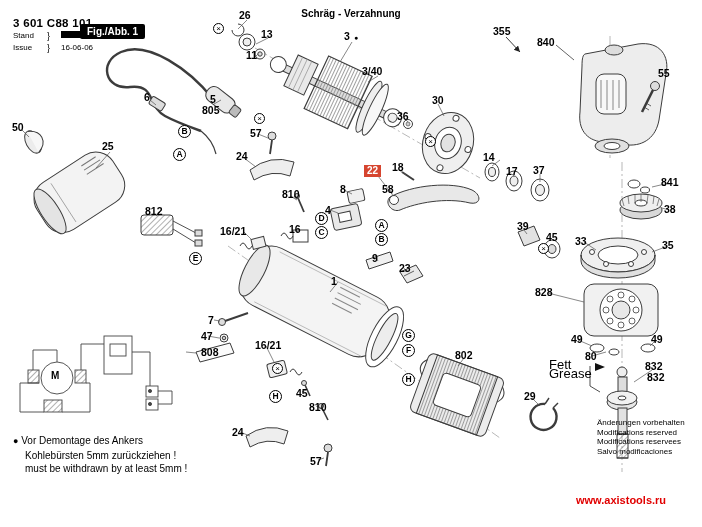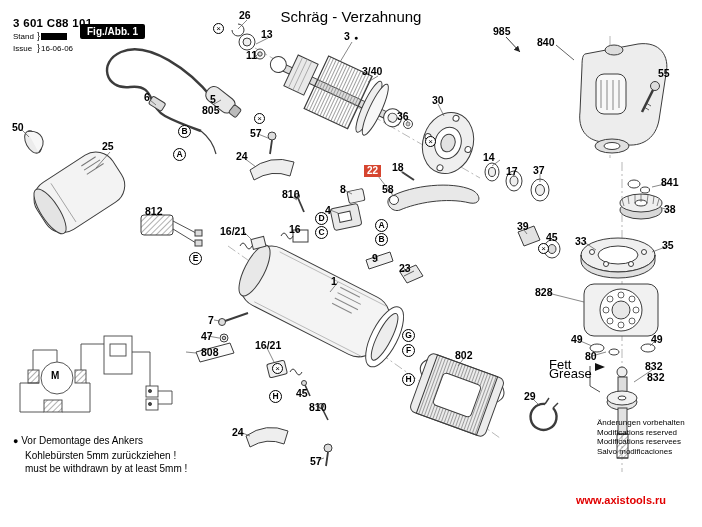--- a/index.html
+++ b/index.html
@@ -17,30 +17,30 @@
   .lbl.red { background:var(--red); color:#fff; padding:1px 3px; font-size:10px; }
   .lbl.letter { width:13px; height:13px; border:1.3px solid #000; border-radius:50%;
     font-size:8.5px; line-height:10.5px; text-align:center; background:#fff; }
   .lbl.xmark { width:11px; height:11px; border:1px solid #000; border-radius:50%;
     font-size:8px; font-weight:normal; line-height:9px; text-align:center; background:#fff; }
   .lbl.dot { font-size:7px; }
   .lbl.schem { font-size:10px; }
 
   .header { position:absolute; left:13px; top:9px;margin-top:8px; }
   .doc-number { font-size:11.5px; font-weight:bold; letter-spacing:.3px; }
-  .meta-row { display:flex; gap:1px; align-items:center; font-size:8px; margin-top:2px; }
+  .meta-row { display:flex; gap:11px; align-items:flex-start; font-size:8px; margin-top:2px; }
   .meta-label { width:23px; display:inline-block; }
   .brace { font-size:9px; }
   .redact { display:inline-block; width:26px; height:7px; background:#000; }
 
   .fig-badge { position:absolute; left:80px; top:24px; background:#000; color:#fff;
     font-size:10px; font-weight:bold; padding:2px 7px; border-radius:2px; }
 
   .title { position:absolute; left:0; right:0; top:8px; text-align:center;
-    font-size:15px; font-weight:normal; }
+    font-size:10px; font-weight:bold; }
 
   .grease { position:absolute; left:549px; top:360px; display:flex; gap:3px; align-items:flex-start; }
   .grease-text { font-size:13px; line-height:9px; }
   .grease-flag { width:0; height:0; border-left:10px solid #111;
     border-top:4px solid transparent; border-bottom:4px solid transparent; margin-top:3px; }
 
   .footnote { position:absolute; left:13px; top:434px; font-size:10px; line-height:13.5px; }
   .fn-line .bullet { font-size:9px; }
   .fn-line.indent { padding-left:12px; }
 
@@ -401,21 +401,21 @@
       <div class="lbl part" style="left: 239px; top: 10px;">26</div>
       <div class="lbl xmark" style="left: 213px; top: 23px;">×</div>
       <div class="lbl part" style="left: 261px; top: 29px;">13</div>
       <div class="lbl part" style="left: 246px; top: 50px;">11</div>
       <div class="lbl part" style="left: 344px; top: 31px;">3</div>
       <div class="lbl dot" style="left: 354px; top: 34px;">●</div>
       <div class="lbl part" style="left: 362px; top: 66px;">3/40</div>
       <div class="lbl part" style="left: 432px; top: 95px;">30</div>
       <div class="lbl part" style="left: 397px; top: 111px;">36</div>
       <div class="lbl xmark" style="left: 425px; top: 136px;">×</div>
-      <div class="lbl part" style="left: 493px; top: 26px;">985</div>
+      <div class="lbl part" style="left: 493px; top: 26px;">355</div>
       <div class="lbl part" style="left: 537px; top: 37px;">840</div>
       <div class="lbl part" style="left: 658px; top: 68px;">55</div>
       <div class="lbl part" style="left: 661px; top: 177px;">841</div>
       <div class="lbl part" style="left: 664px; top: 204px;">38</div>
       <div class="lbl part" style="left: 575px; top: 236px;">33</div>
       <div class="lbl part" style="left: 662px; top: 240px;">35</div>
       <div class="lbl part" style="left: 535px; top: 287px;">828</div>
       <div class="lbl part" style="left: 571px; top: 334px;">49</div>
       <div class="lbl part" style="left: 585px; top: 351px;">80</div>
       <div class="lbl part" style="left: 651px; top: 334px;">49</div>

